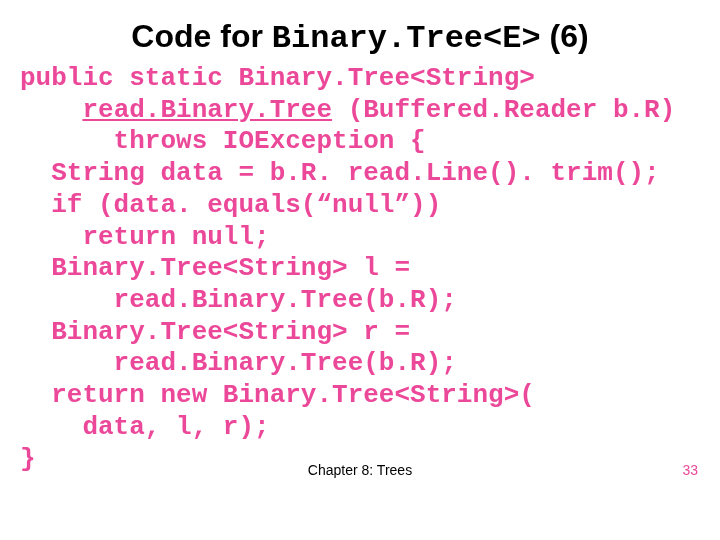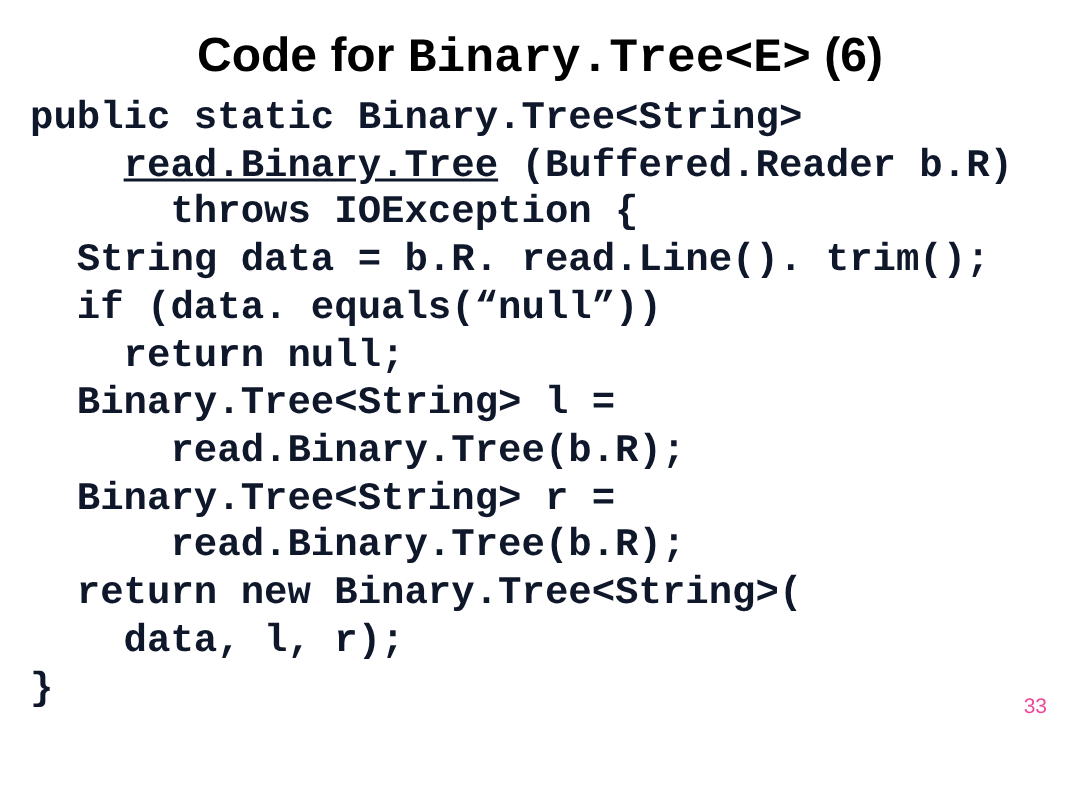--- a/index.html
+++ b/index.html
@@ -28,21 +28,21 @@
   }
   .title .mono {
     font-family: "Courier New", Courier, monospace;
     font-weight: bold;
   }
   .code {
     font-family: "Courier New", Courier, monospace;
     font-weight: bold;
     font-size: 26px;
     line-height: 1.22;
-    color: #0f172a;
+    color: #ec4899;
     white-space: pre;
   }
   .code .u {
     text-decoration: underline;
   }
   .footer-center {
     position: absolute;
     bottom: 14px;
     left: 0;
     width: 100%;
@@ -74,14 +74,15 @@
 <span>  if (data. equals(“null”))</span>
 <span>    return null;</span>
 <span>  Binary.Tree&lt;String&gt; l =</span>
 <span>      read.Binary.Tree(b.R);</span>
 <span>  Binary.Tree&lt;String&gt; r =</span>
 <span>      read.Binary.Tree(b.R);</span>
 <span>  return new Binary.Tree&lt;String&gt;(</span>
 <span>    data, l, r);</span>
 <span>}</span></div>
 
+  <div class="footer-center">Chapter 8: Trees</div>
   <div class="footer-right">33</div>
 </div>
 
 </body></html>

